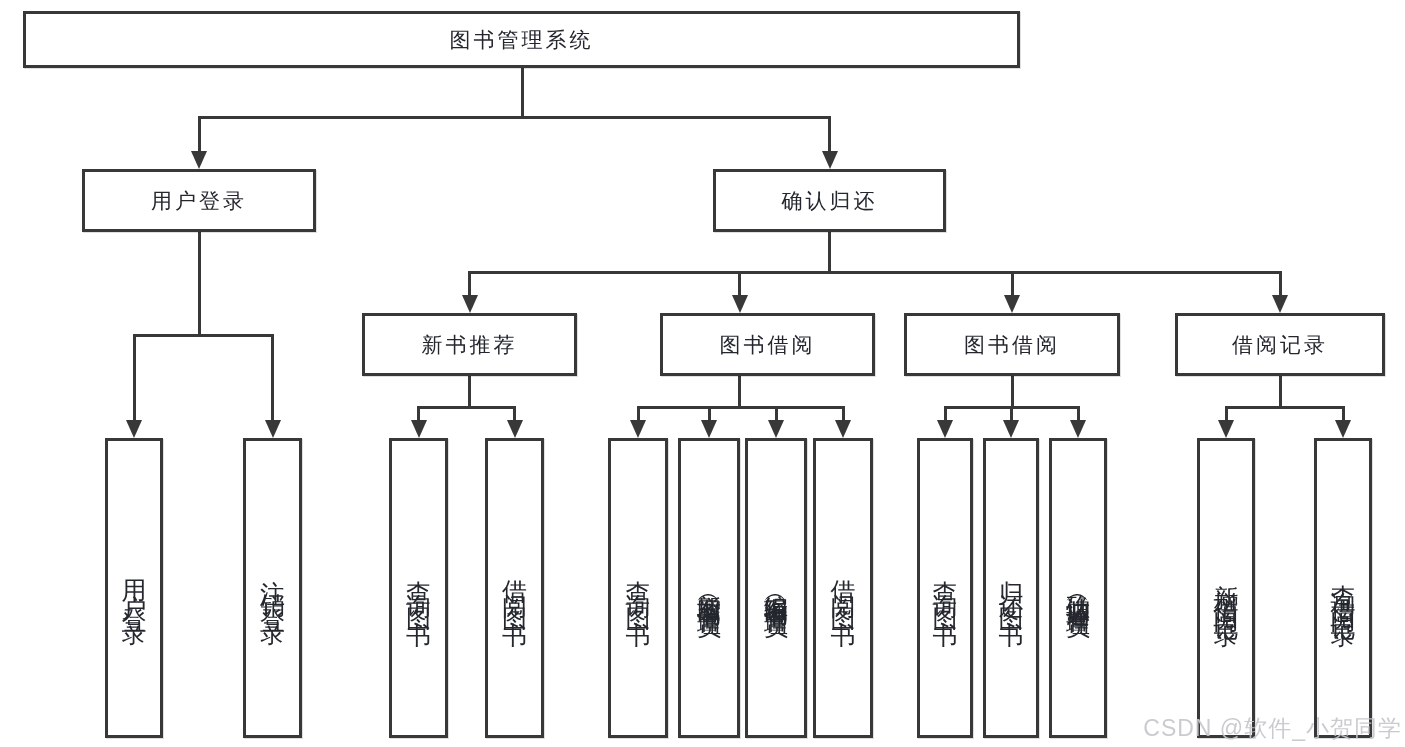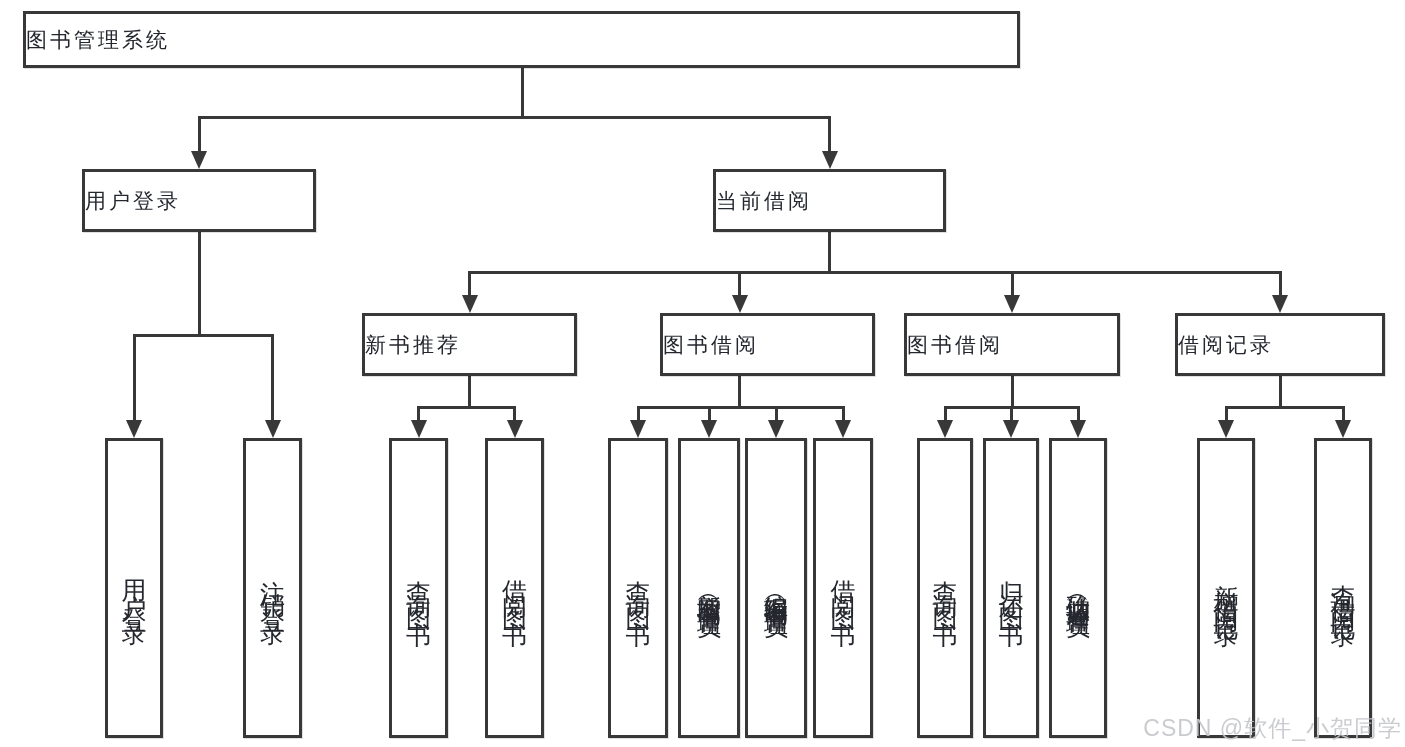--- a/index.html
+++ b/index.html
@@ -21,21 +21,21 @@
   .vline{position:absolute;width:3px;background:var(--line);}
   .drop{position:absolute;width:3px;background:var(--line);}
   .ah{
     position:absolute;left:-6.5px;bottom:-18px;width:0;height:0;
     border-left:8px solid transparent;border-right:8px solid transparent;
     border-top:18px solid var(--line);
   }
   
   .node{
     position:absolute;background:#fff;border:3px solid var(--line);
-    display:flex;align-items:center;
+    display:flex;align-items:center;justify-content:center;
     box-shadow:1px 1px 0 rgba(0,0,0,0.12);
   }
   .node .h-label{
     font-size:21px;letter-spacing:3px;white-space:nowrap;color:var(--text);
   }
   .leaf{
     position:absolute;top:438px;height:300px;background:#fff;
     border:3px solid var(--line);
     display:flex;align-items:center;justify-content:center;
     box-shadow:1px 1px 0 rgba(0,0,0,0.12);
@@ -137,21 +137,21 @@
     </div>
 
   <div class="node" style="left:23px;top:11px;width:997px;height:57px;">
     <span class="h-label">图书管理系统</span>
   </div>
 
   <div class="node" style="left:82px;top:169px;width:234px;height:63px;">
     <span class="h-label">用户登录</span>
   </div>
   <div class="node" style="left:713px;top:169px;width:233px;height:63px;">
-    <span class="h-label">当前借阅</span>
+    <span class="h-label">确认归还</span>
   </div>
 
   <div class="node" style="left:362px;top:313px;width:215px;height:63px;">
     <span class="h-label">新书推荐</span>
   </div>
   <div class="node" style="left:660px;top:313px;width:215px;height:63px;">
     <span class="h-label">图书借阅</span>
   </div>
   <div class="node" style="left:904px;top:313px;width:216px;height:63px;">
     <span class="h-label">图书借阅</span>

